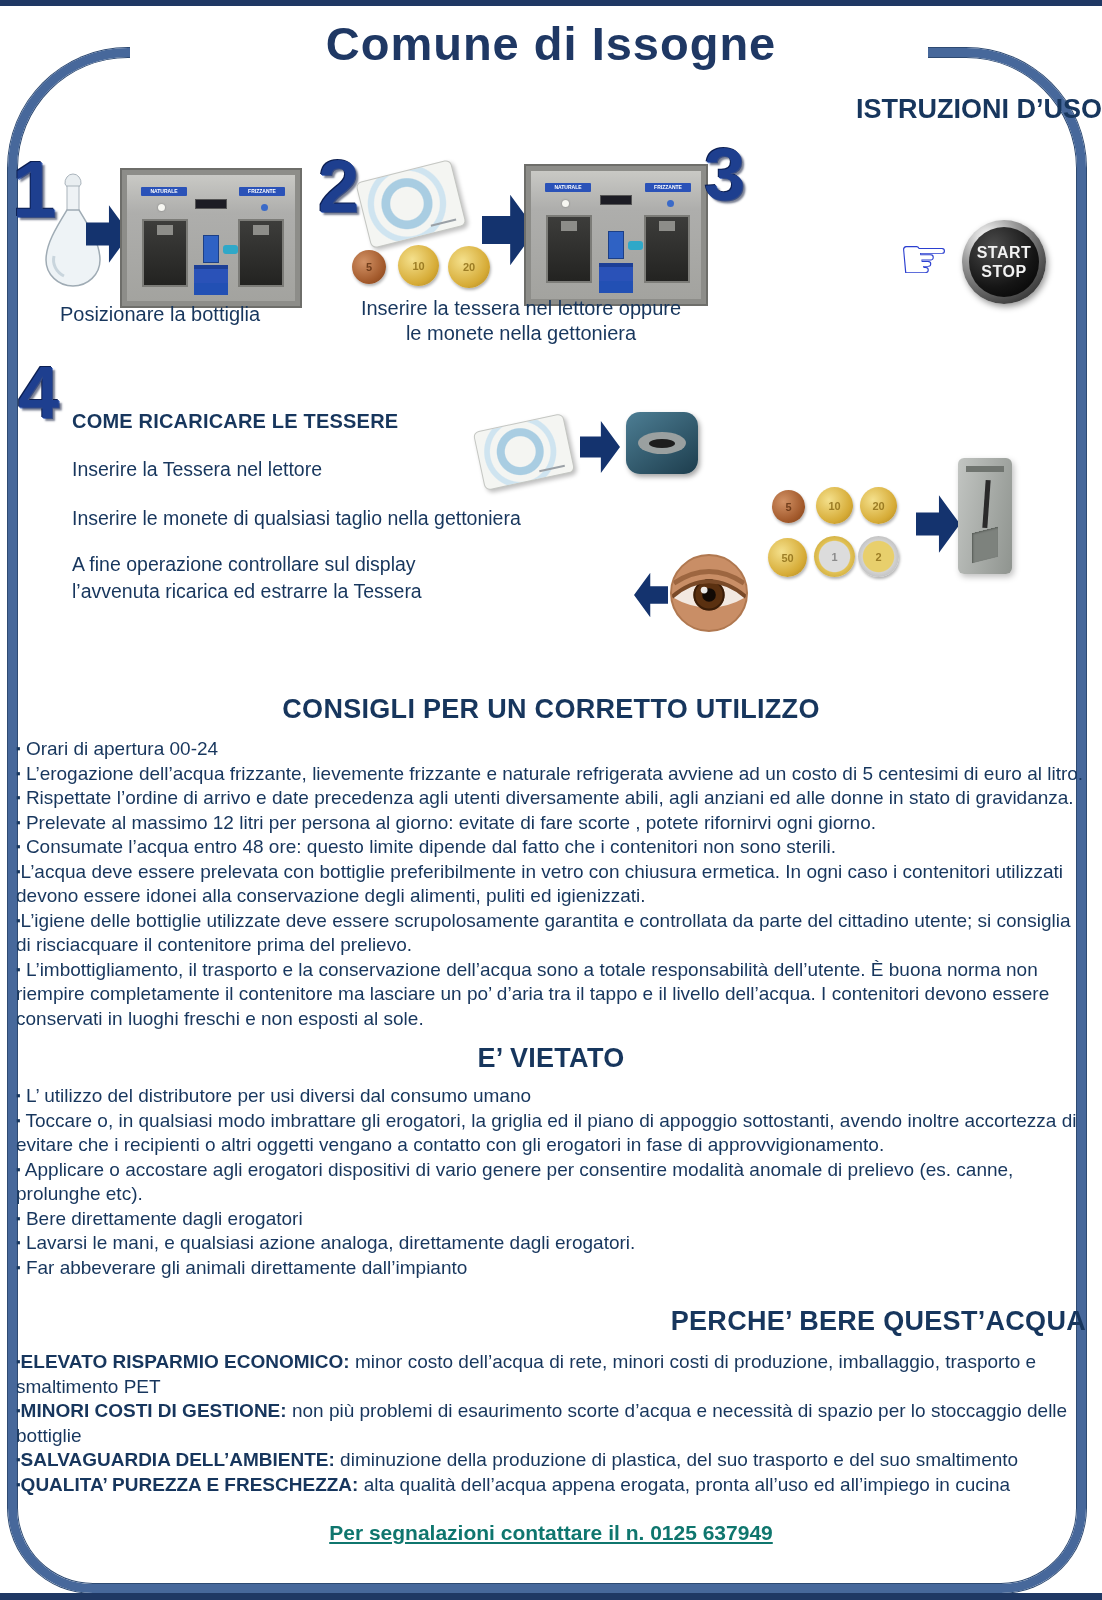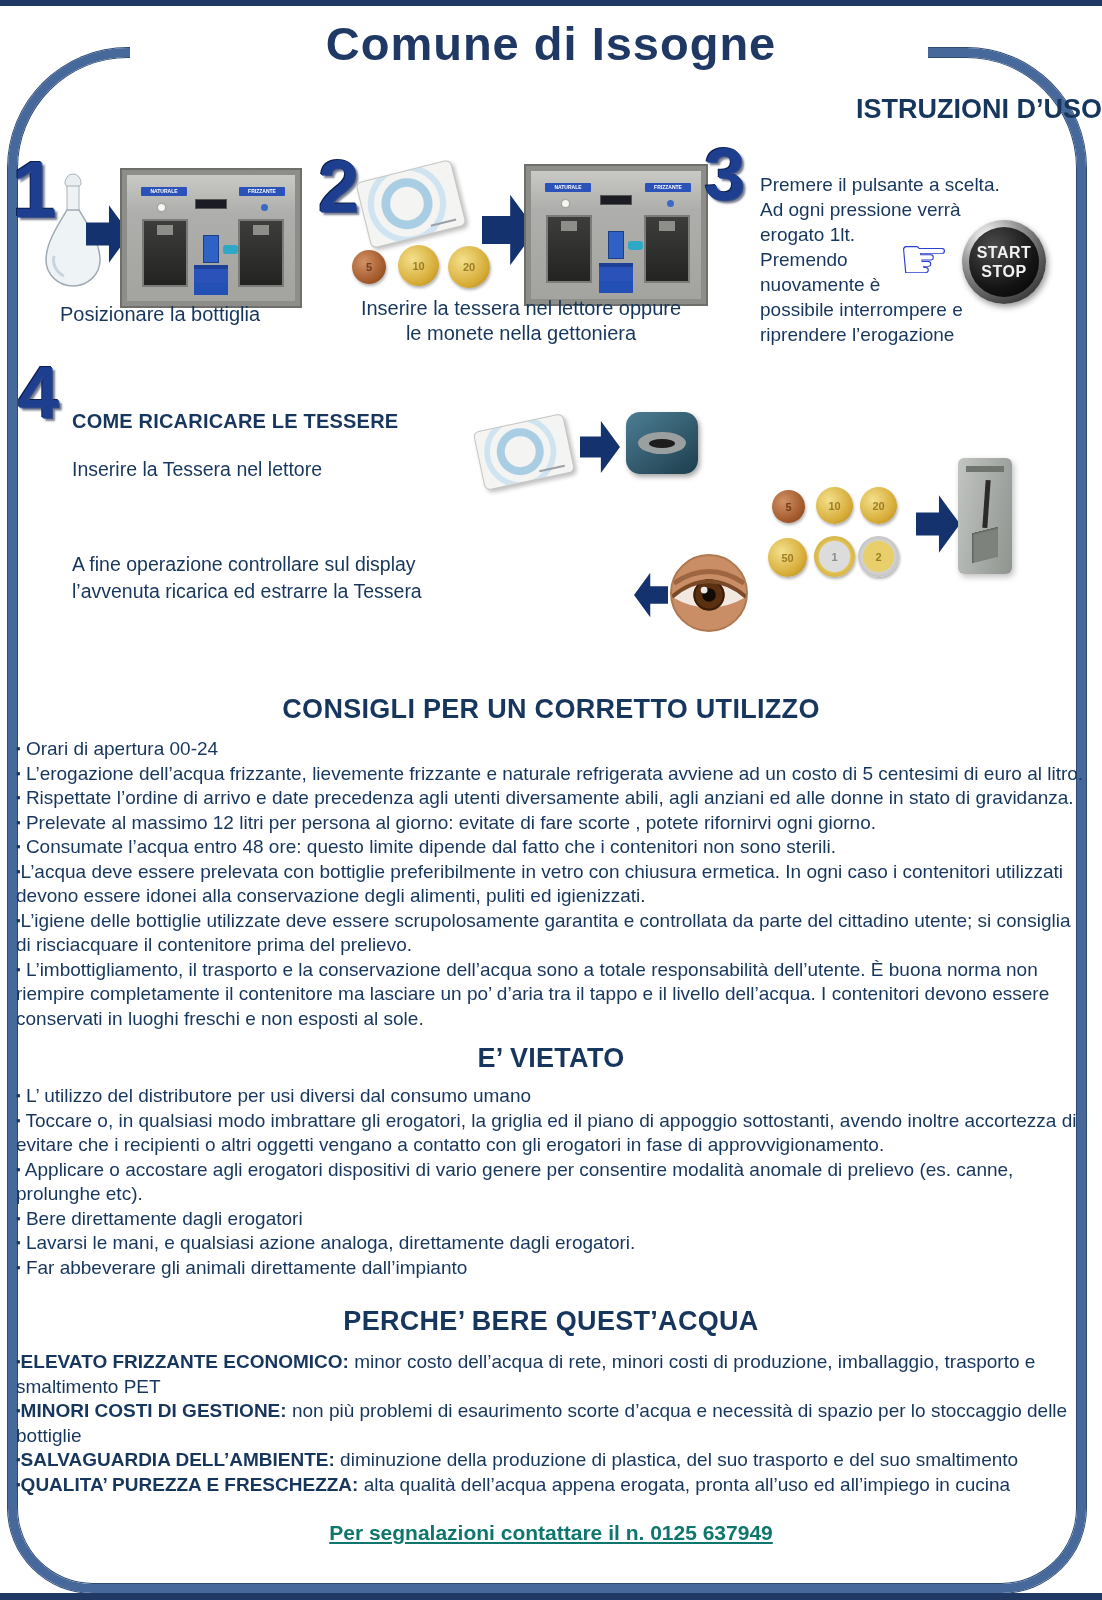--- a/index.html
+++ b/index.html
@@ -86,21 +86,21 @@
   .eye{position:absolute;}
   .slotdev{position:absolute;width:54px;height:116px;border-radius:6px;
            background:linear-gradient(100deg,#c2c5c2,#8f948f);box-shadow:2px 3px 6px rgba(0,0,0,.25);}
   .slotdev .sd-top{position:absolute;top:8px;left:8px;width:38px;height:6px;background:#6f746f;}
   .slotdev .sd-slot{position:absolute;top:22px;left:26px;width:5px;height:48px;background:#2a2a2a;transform:rotate(4deg);}
   .slotdev .sd-plate{position:absolute;bottom:14px;left:14px;width:26px;height:30px;background:#7d827d;transform:skewY(-14deg);box-shadow:inset 1px 1px 2px #565b56;}
   
   .sections{position:absolute;left:16px;top:694px;width:1070px;color:#17365d;}
   .sections h2{font-size:27px;font-weight:bold;text-align:center;margin:0 6px 12px;color:#17365d;letter-spacing:.3px;}
   .sections h2.vh{margin:12px 0 10px;}
-  .sections h2.ph{margin:26px 0 13px;}
+  .sections h2.ph{margin:26px 0 13px;text-align:right;}
   .sections ul{list-style:none;margin:0;padding:0;font-size:19px;line-height:24.5px;}
   .sections li::before{content:"▪";font-size:13px;vertical-align:2px;}
   .footer{margin-top:24px;text-align:center;font-size:21px;font-weight:bold;text-decoration:underline;color:#0f766e;}
 </style>
 </head>
 <body>
 
 <div class="page">
 
   <div class="bar-top"></div>
@@ -168,29 +168,20 @@
         <div class="m-bot"></div>
       </div>
     <div class="m-card"></div>
     <div class="m-ok"></div>
     <div class="m-info"></div>
   </div>
   <div class="cap" style="left:352px;top:297px;width:338px">Inserire la tessera nel lettore oppure</div>
   <div class="cap" style="left:352px;top:322px;width:338px">le monete nella gettoniera</div>
 
   <div class="num n3">3</div>
-  <div style="position:absolute;left:760px;top:172px;width:258px">
-    <div class="s3line">Premere il pulsante a scelta.</div>
-    <div class="s3line">Ad ogni pressione verrà</div>
-    <div class="s3line">erogato 1lt.</div>
-    <div class="s3line">Premendo</div>
-    <div class="s3line">nuovamente è</div>
-    <div class="s3line">possibile interrompere e</div>
-    <div class="s3line">riprendere l’erogazione</div>
-  </div>
   <span class="hand" style="left:898px;top:230px">☞</span>
   <div class="btn-wrap" style="left:962px;top:220px">
     <div class="btn-face">
       <span>START</span>
       <span>STOP</span>
     </div>
   </div>
 
   <div class="num n4">4</div>
   <div class="s4-head" style="left:72px;top:410px">COME RICARICARE LE TESSERE</div>
@@ -199,20 +190,21 @@
       <i></i>
     </div>
   <svg class="arr" style="left:580px;top:416px" width="40" height="62" viewBox="0 0 46 64">
     <polygon points="0,20 24,20 24,2 46,32 24,62 24,44 0,44" fill="#14336e"></polygon>
   </svg>
   <div class="reader" style="left:626px;top:412px">
     <div class="slot-o">
         <div class="slot-i"></div>
       </div>
   </div>
+  <div class="s4-line" style="left:72px;top:507px">Inserire le monete di qualsiasi taglio nella gettoniera</div>
   <div class="s4-line" style="left:72px;top:553px">A fine operazione controllare sul display</div>
   <div class="s4-line" style="left:72px;top:580px">l’avvenuta ricarica ed estrarre  la Tessera</div>
   <svg class="arr" style="left:634px;top:568px" width="34" height="54" viewBox="0 0 46 64">
     <polygon points="46,20 22,20 22,2 0,32 22,62 22,44 46,44" fill="#14336e"></polygon>
   </svg>
   <svg class="eye" style="left:670px;top:554px" width="78" height="78" viewBox="0 0 80 80">
     <defs>
         <clipPath id="ec">
           <circle cx="40" cy="40" r="39"></circle>
         </clipPath>
@@ -274,21 +266,21 @@
       <li><span> L’ utilizzo del distributore per usi diversi dal consumo umano</span></li>
       <li><span> Toccare o, in qualsiasi modo imbrattare gli erogatori, la griglia ed il piano di appoggio sottostanti, avendo inoltre accortezza di evitare che i recipienti o altri oggetti vengano a contatto con gli erogatori in fase di approvvigionamento.</span></li>
       <li><span> Applicare o accostare agli erogatori dispositivi di vario genere per consentire modalità anomale di prelievo (es. canne, prolunghe etc).</span></li>
       <li><span> Bere direttamente dagli  erogatori</span></li>
       <li><span> Lavarsi le mani, e qualsiasi azione analoga, direttamente dagli erogatori.</span></li>
       <li><span> Far abbeverare gli animali direttamente dall’impianto</span></li>
     </ul>
 
     <h2 class="ph">PERCHE’ BERE QUEST’ACQUA</h2>
     <ul>
-      <li><b>ELEVATO FRIZZANTE ECONOMICO:</b><span> minor costo dell’acqua di rete, minori costi di produzione, imballaggio, trasporto e smaltimento PET</span></li>
+      <li><b>ELEVATO RISPARMIO ECONOMICO:</b><span> minor costo dell’acqua di rete, minori costi di produzione, imballaggio, trasporto e smaltimento PET</span></li>
       <li><b>MINORI COSTI DI GESTIONE:</b><span> non più problemi di esaurimento scorte d’acqua e necessità di spazio per lo stoccaggio delle bottiglie</span></li>
       <li><b>SALVAGUARDIA DELL’AMBIENTE:</b><span> diminuzione della produzione di plastica, del suo trasporto e del suo smaltimento</span></li>
       <li><b>QUALITA’ PUREZZA E FRESCHEZZA:</b><span> alta qualità dell’acqua appena erogata, pronta all’uso ed all’impiego in cucina</span></li>
     </ul>
 
     <p class="footer">Per segnalazioni contattare il n. 0125 637949</p>
   </div>
 
 </div>
 

